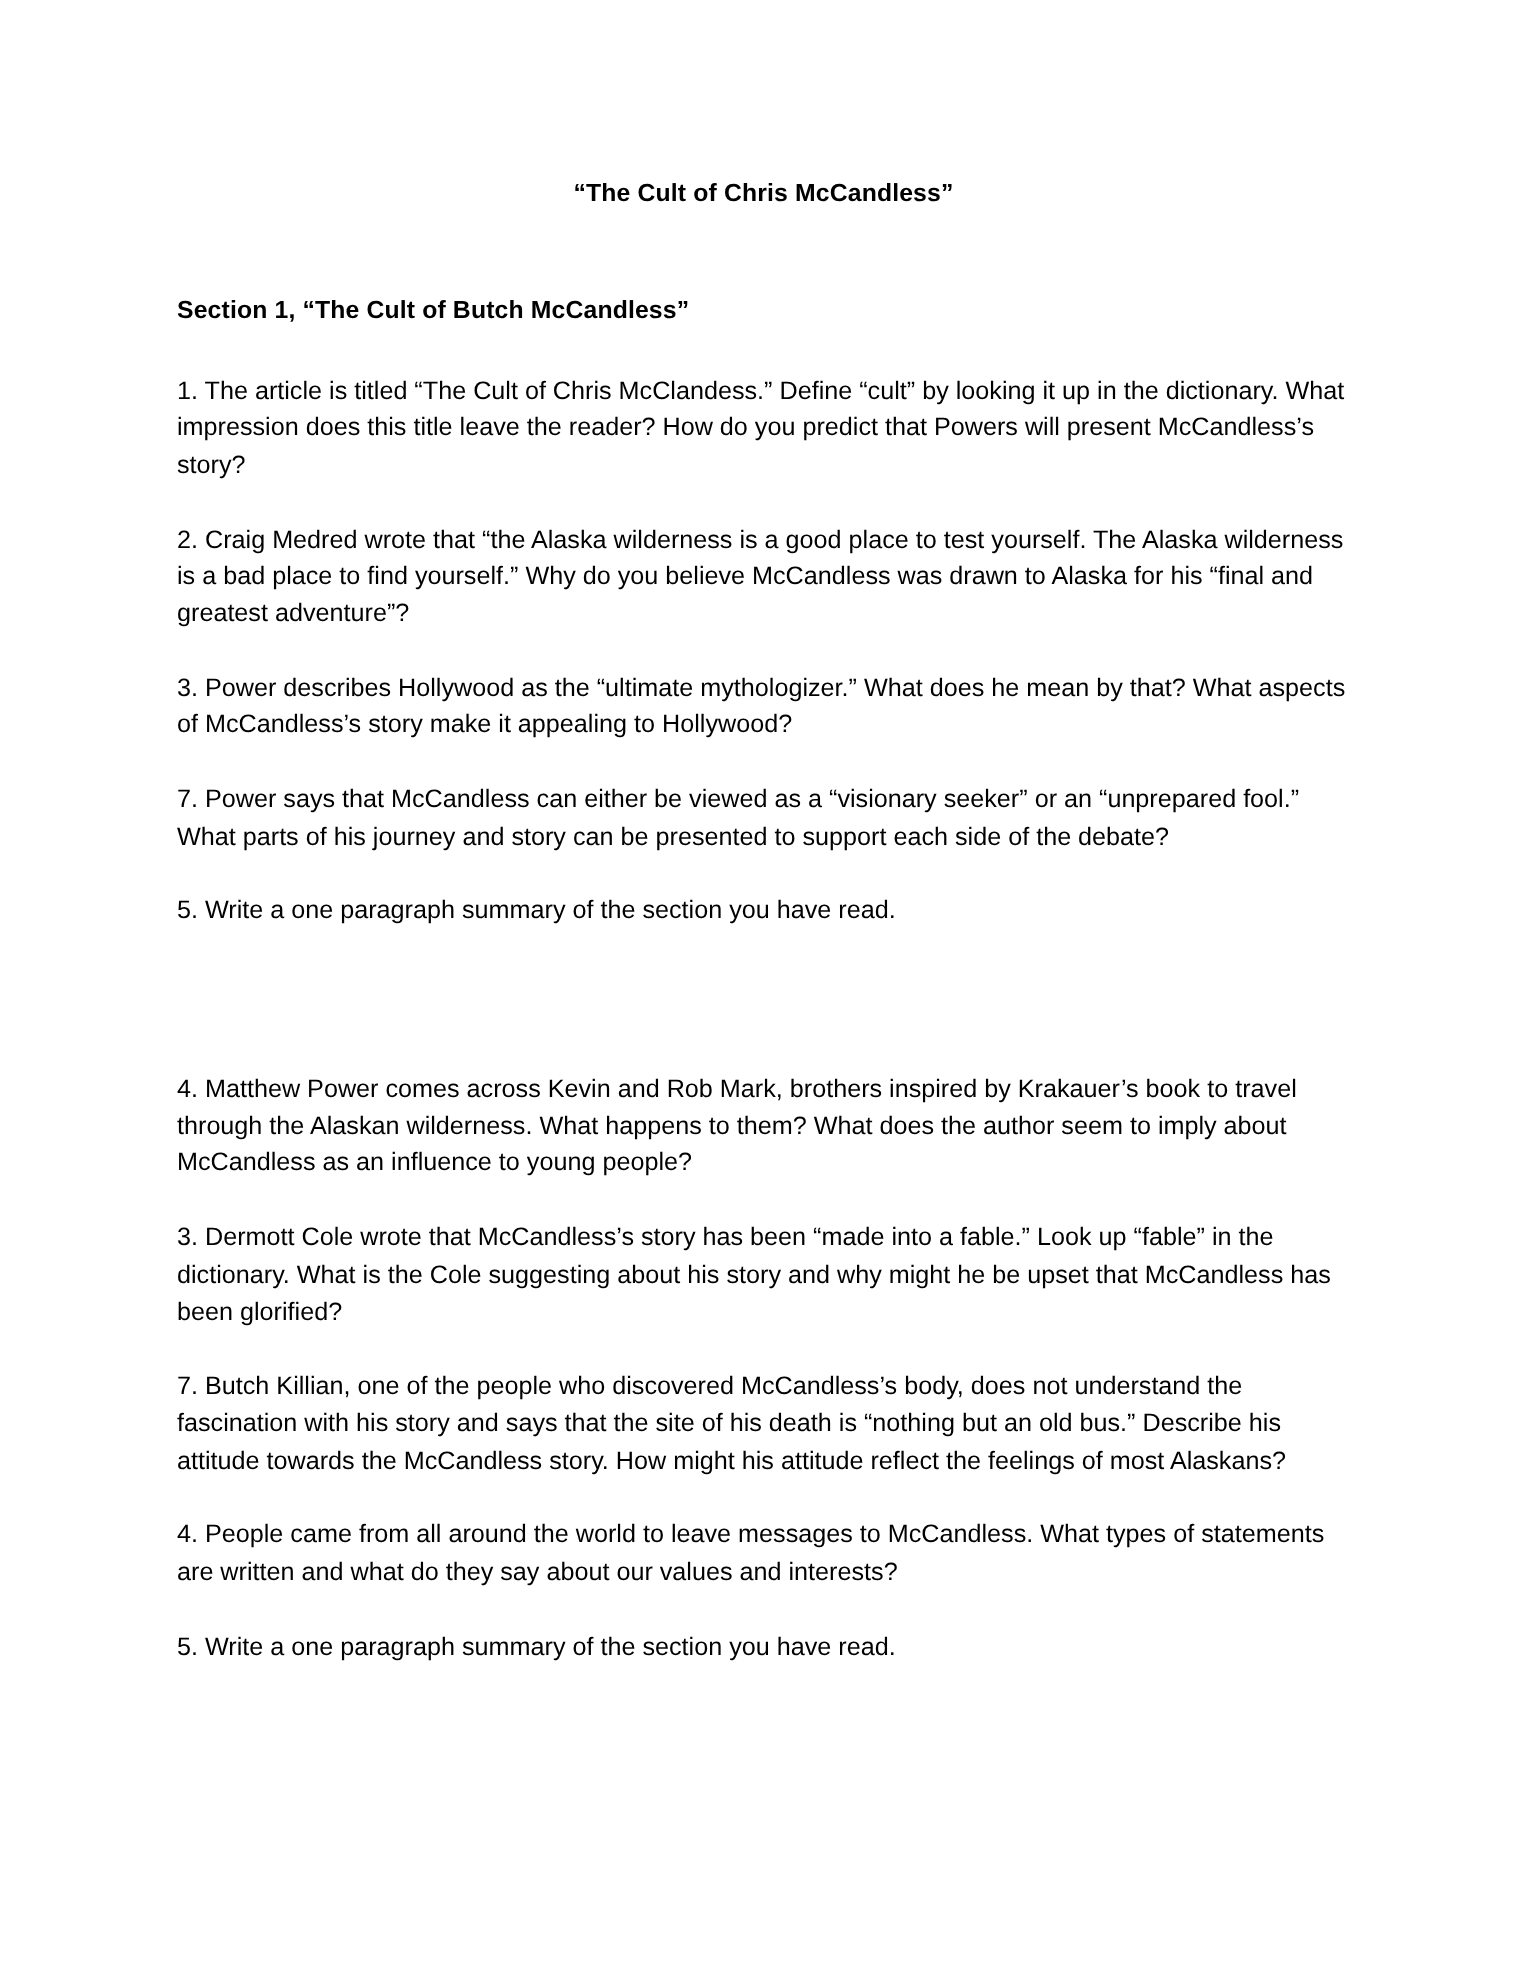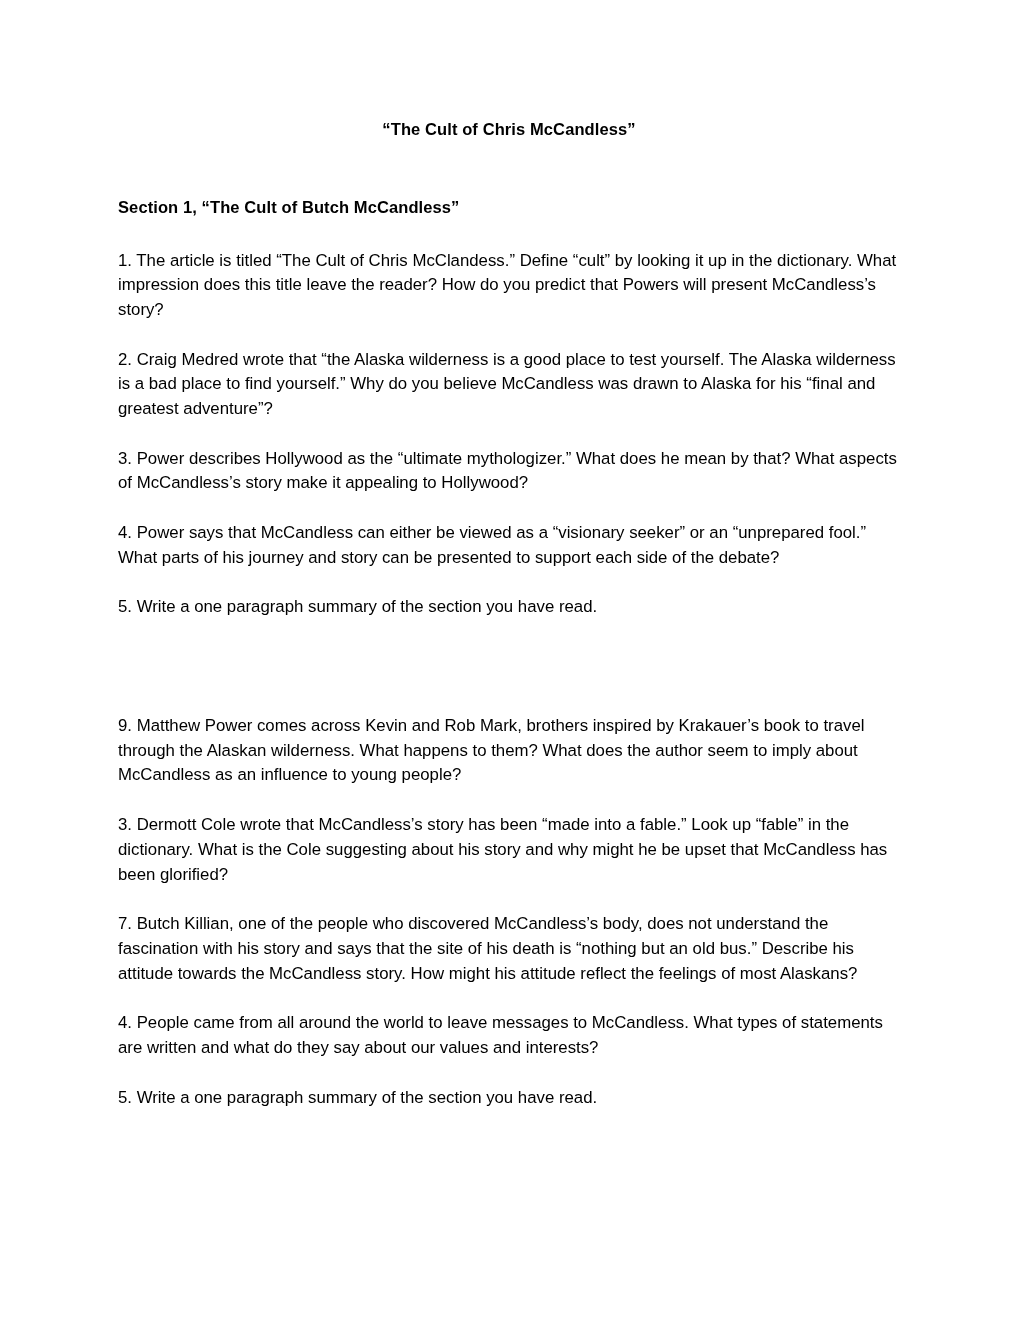--- a/index.html
+++ b/index.html
@@ -60,27 +60,27 @@
 
 <div class="page">
 
   <h1 class="doc-title">“The Cult of Chris McCandless”</h1>
 
   <div class="section-block">
     <h2 class="section-heading">Section 1, “The Cult of Butch McCandless”</h2>
     <p class="q-item">1. The article is titled “The Cult of Chris McClandess.” Define “cult” by looking it up in the dictionary. What impression does this title leave the reader? How do you predict that Powers will present McCandless’s story?</p>
     <p class="q-item">2. Craig Medred wrote that “the Alaska wilderness is a good place to test yourself. The Alaska wilderness is a bad place to find yourself.” Why do you believe McCandless was drawn to Alaska for his “final and greatest adventure”?</p>
     <p class="q-item">3. Power describes Hollywood as the “ultimate mythologizer.” What does he mean by that? What aspects of McCandless’s story make it appealing to Hollywood?</p>
-    <p class="q-item">4. Power says that McCandless can either be viewed as a “visionary seeker” or an “unprepared fool.” What parts of his journey and story can be presented to support each side of the debate?</p>
+    <p class="q-item">7. Power says that McCandless can either be viewed as a “visionary seeker” or an “unprepared fool.” What parts of his journey and story can be presented to support each side of the debate?</p>
     <p class="q-item">5. Write a one paragraph summary of the section you have read.</p>
   </div>
 
   <div class="section-gap"></div>
 
   <div class="section-block">
-    <p class="q-item">9. Matthew Power comes across Kevin and Rob Mark, brothers inspired by Krakauer’s book to travel through the Alaskan wilderness. What happens to them? What does the author seem to imply about McCandless as an influence to young people?</p>
+    <p class="q-item">4. Matthew Power comes across Kevin and Rob Mark, brothers inspired by Krakauer’s book to travel through the Alaskan wilderness. What happens to them? What does the author seem to imply about McCandless as an influence to young people?</p>
     <p class="q-item">3. Dermott Cole wrote that McCandless’s story has been “made into a fable.” Look up “fable” in the dictionary. What is the Cole suggesting about his story and why might he be upset that McCandless has been glorified?</p>
     <p class="q-item">7. Butch Killian, one of the people who discovered McCandless’s body, does not understand the fascination with his story and says that the site of his death is “nothing but an old bus.” Describe his attitude towards the McCandless story. How might his attitude reflect the feelings of most Alaskans?</p>
     <p class="q-item">4. People came from all around the world to leave messages to McCandless. What types of statements are written and what do they say about our values and interests?</p>
     <p class="q-item">5. Write a one paragraph summary of the section you have read.</p>
   </div>
 
 </div>
 
 </body></html>

